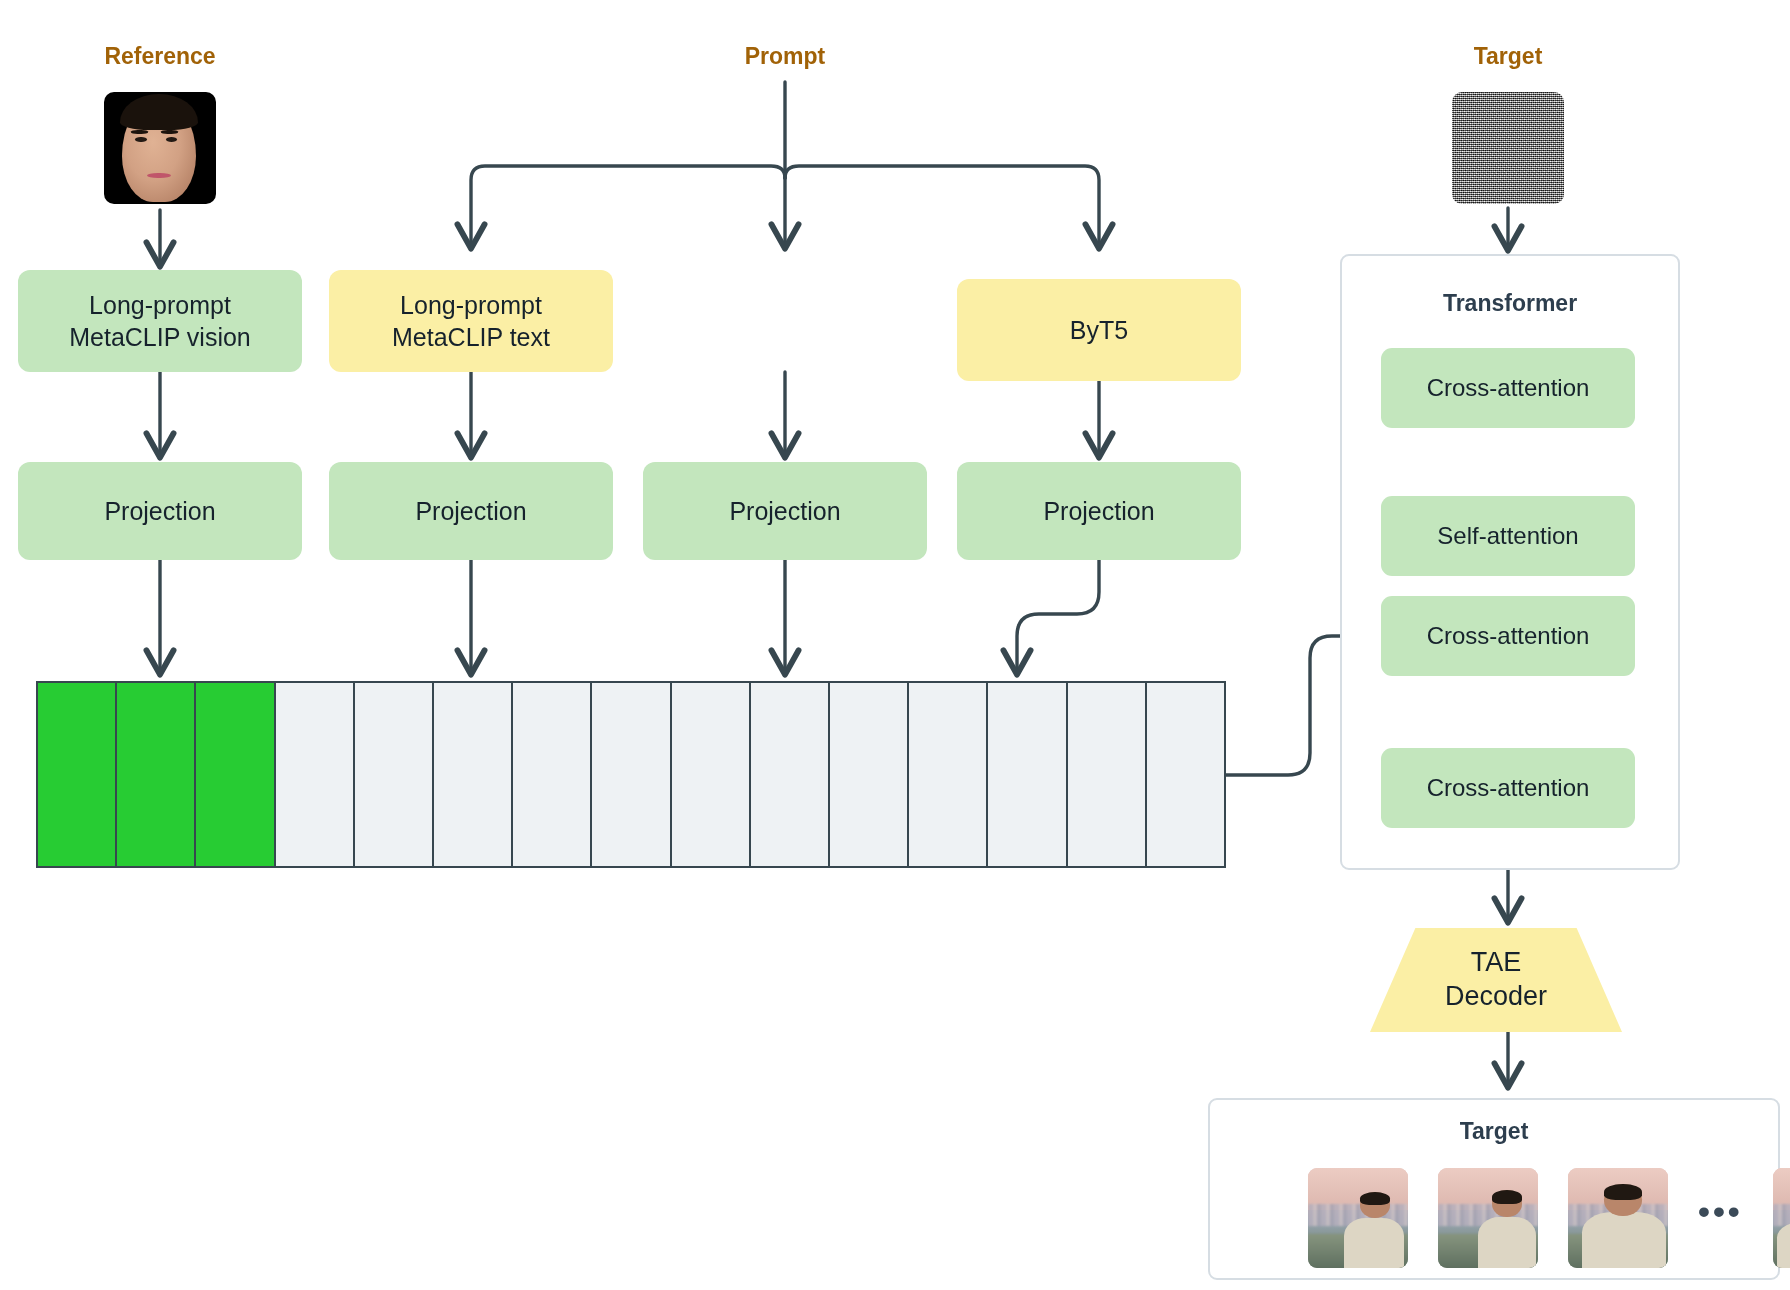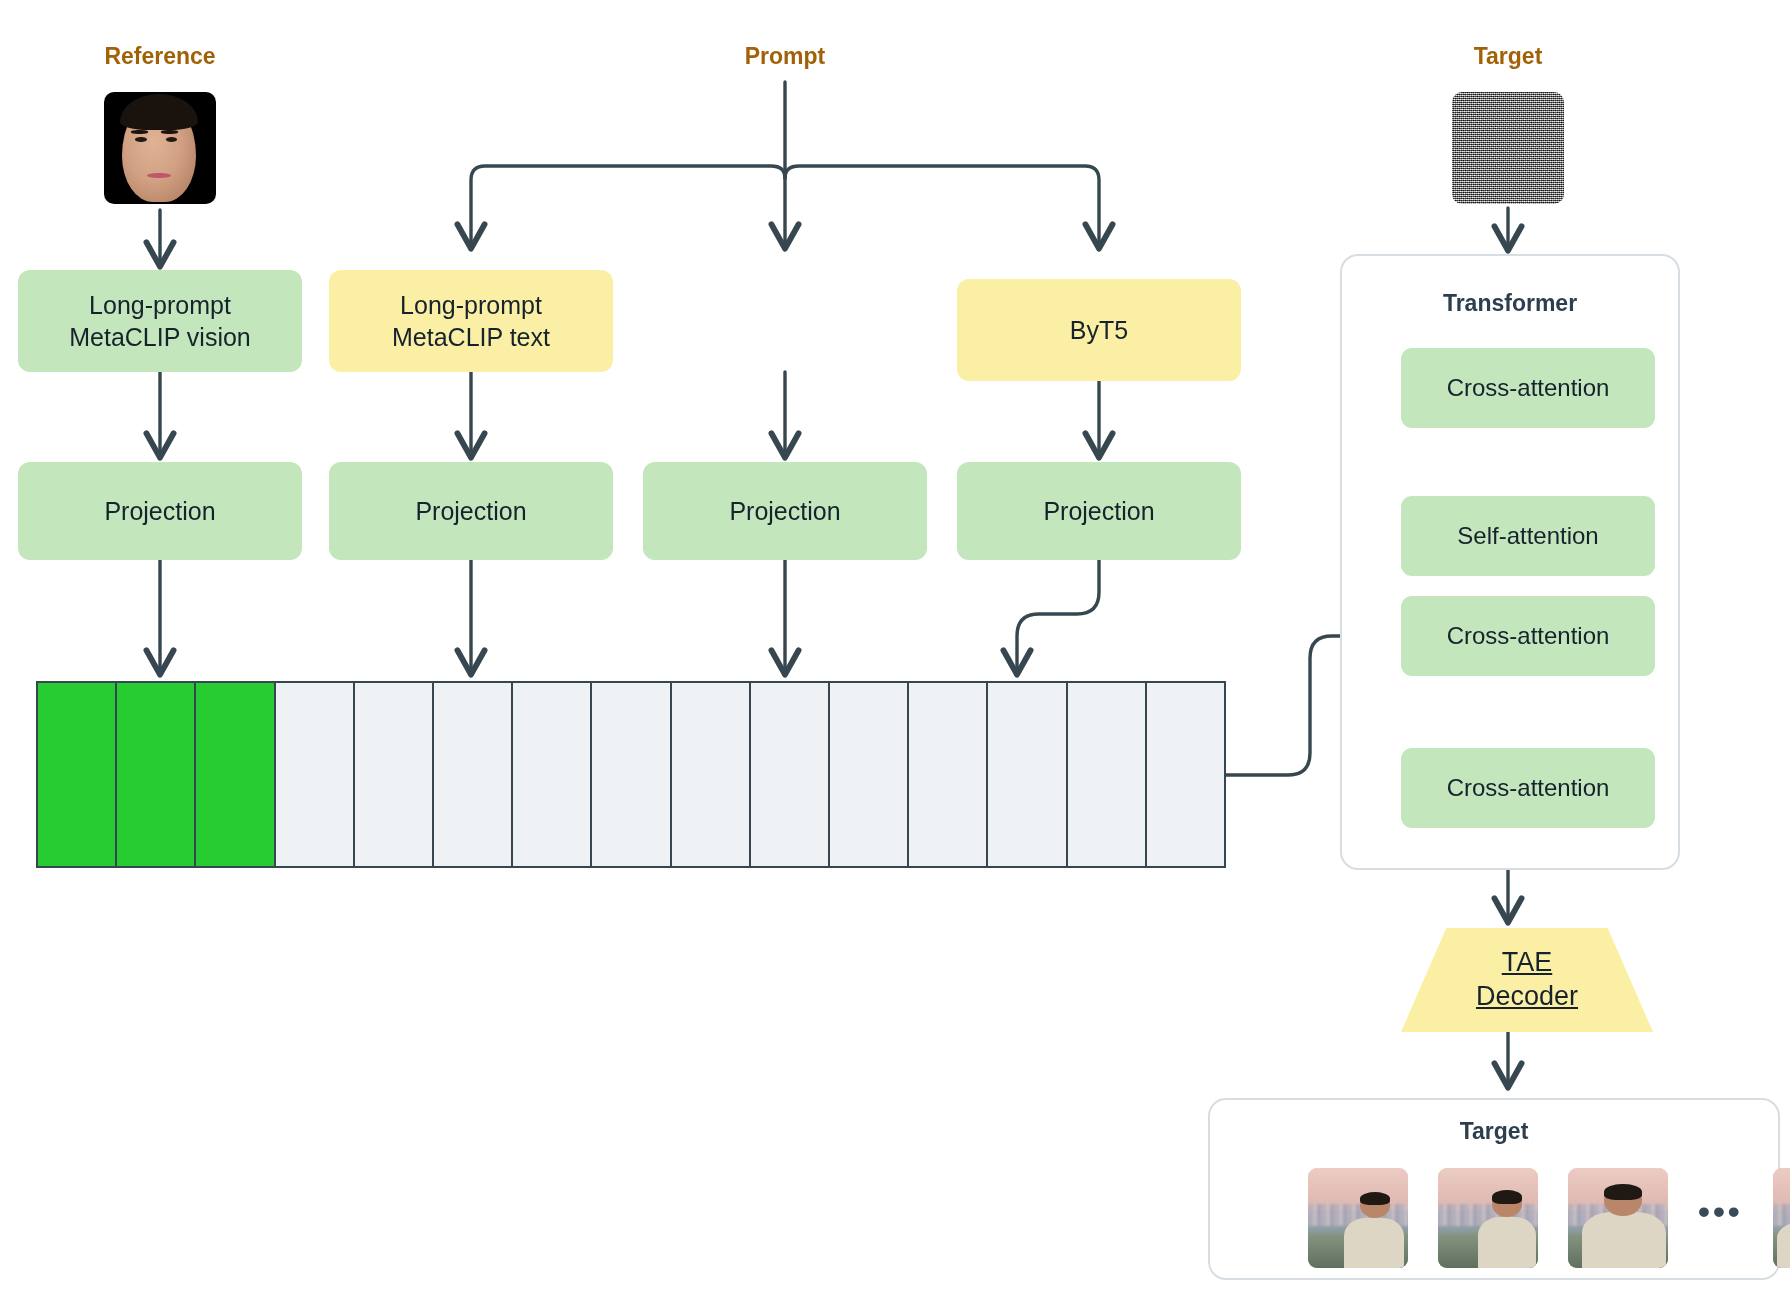--- a/index.html
+++ b/index.html
@@ -57,31 +57,31 @@
 
   .node{
     position:absolute;border-radius:12px;display:flex;align-items:center;
     justify-content:center;text-align:center;line-height:1.28;
     font-size:25px;color:#16222c;white-space:pre-line;
   }
   .node.green{background:#c3e6bd;}
   .node.yellow{background:#fbefa5;}
 
   .panel{
-    position:absolute;border:2px solid #d6dde3;border-radius:18px;background:#fff;
+    position:absolute;border:2px solid #d6dde3;border-radius:9px;background:#fff;
   }
   .panel-title{
     position:absolute;width:100%;text-align:center;font-weight:bold;
     font-size:23px;color:#2d3e4e;
   }
 
   .attn{
     position:absolute;border-radius:11px;background:#c3e6bd;
     display:flex;align-items:center;justify-content:center;
-    font-size:24px;color:#16222c;margin-left:20px;
+    font-size:24px;color:#16222c;
   }
 
   .tae{
     position:absolute;
     background:#fbefa5;
     clip-path:polygon(18% 0%, 82% 0%, 100% 100%, 0% 100%);
     display:flex;align-items:center;justify-content:center;text-align:center;
     font-size:27px;line-height:1.25;white-space:pre-line;color:#16222c;
   }
 
@@ -210,21 +210,21 @@
 
   <div class="panel" style="left:1340px;top:254px;width:336px;height:612px;">
     <div class="panel-title" style="top:34px;">Transformer</div>
   </div>
 
   <div class="attn" style="left:1381px;top:348px;width:254px;height:80px;">Cross-attention</div>
   <div class="attn" style="left:1381px;top:496px;width:254px;height:80px;">Self-attention</div>
   <div class="attn" style="left:1381px;top:596px;width:254px;height:80px;">Cross-attention</div>
   <div class="attn" style="left:1381px;top:748px;width:254px;height:80px;">Cross-attention</div>
 
-  <div class="tae" style="left:1401px;top:928px;width:252px;height:104px;text-decoration:underline;">TAE
+  <div class="tae" style="left:1370px;top:928px;width:252px;height:104px;">TAE
 Decoder</div>
 
   <div class="panel" style="left:1208px;top:1098px;width:568px;height:178px;">
     <div class="panel-title" style="top:18px;">Target</div>
   </div>
 
   <div class="target-imgs" id="target-frames" style="left:1308px;top:1168px;">
       <div class="tgt">
         <div class="sky"></div>
         <div class="city"></div>

